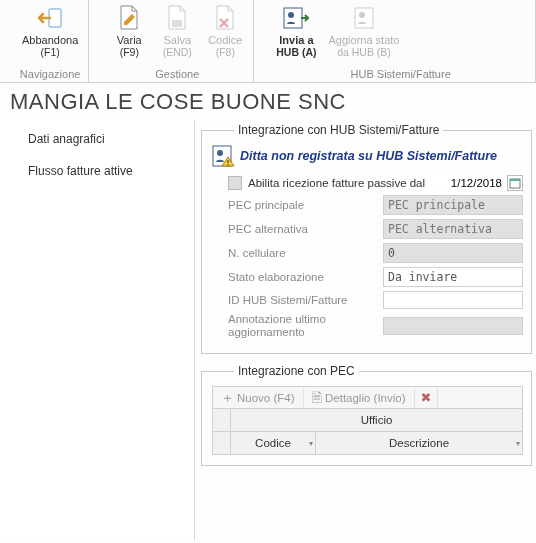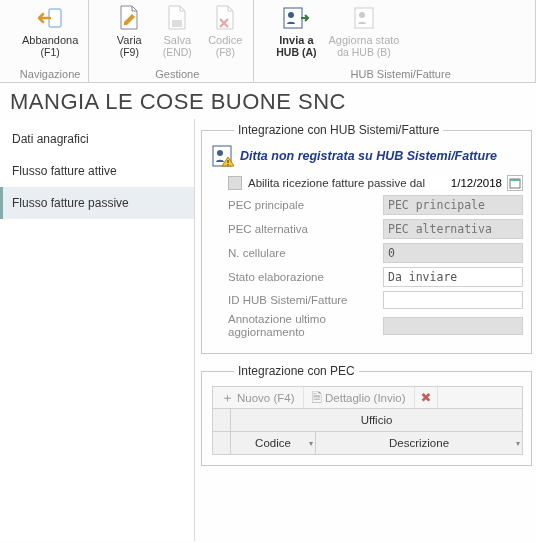--- a/index.html
+++ b/index.html
@@ -14,21 +14,21 @@
   .ribbon-item.enabled { color: #333; }
   .ribbon-icon { width: 28px; height: 28px; margin-bottom: 2px; display: flex; align-items: center; justify-content: center; }
   .ribbon-label { text-align: center; line-height: 12px; font-size: 11px; }
   .ribbon-shortcut { font-size: 10.5px; color: inherit; }
   .ribbon-group-caption { font-size: 11px; text-align: center; color: #888; padding: 1px 0 2px 0; }
 
   .title { font-size: 22px; color: #444; padding: 6px 10px 4px 10px; letter-spacing: 0.5px; font-family: "Segoe UI Light","Segoe UI",sans-serif; }
 
   .content { display: flex; height: calc(543px - 83px - 38px); }
   .sidebar { width: 195px; border-right: 1px solid #d9d9d9; padding-top: 4px; background:#fff;}
-  .sidebar-item { padding: 9px 12px; font-size: 12px; color: #333; cursor: pointer; }
+  .sidebar-item { padding: 9px 12px; font-size: 12px; color: #333; cursor: pointer; margin-left: 16px; }
   .sidebar-item.selected { background: #e9eef2; border-left: 3px solid #8aa; padding-left:9px; }
 
   .main { flex: 1; padding: 4px 0 0 6px; overflow: hidden; }
 
   fieldset.box { border: 1px solid #c8c8c8; margin: 0 4px 10px 0; padding: 8px 8px 10px 10px; }
   fieldset.box legend { font-size: 12px; color: #333; padding: 0 4px; margin-left: 22px; }
 
   .warnrow { display: flex; align-items: center; gap:6px; margin-bottom:8px;}
   .warn-icon { width:22px; height:22px; position:relative;}
   .warn-msg { font-weight:600; font-style:italic; color:#1e3a8a; font-size:12.5px;}
@@ -141,21 +141,20 @@
     <div class="ribbon-group-caption">HUB Sistemi/Fatture</div>
   </div>
 </div>
 
 <div class="title">MANGIA LE COSE BUONE SNC</div>
 
 <div class="content">
   <div class="sidebar">
     <div class="sidebar-item"><span>Dati anagrafici</span></div>
     <div class="sidebar-item"><span>Flusso fatture attive</span></div>
-    <div class="sidebar-item selected"><span>Flusso fatture passive</span></div>
   </div>
 
   <div class="main">
     <fieldset class="box">
       <legend>Integrazione con HUB Sistemi/Fatture</legend>
 
       <div class="warnrow">
         <div class="warn-icon">
           <svg width="24" height="22" viewBox="0 0 24 22">
               <rect x="1" y="1" width="18" height="20" fill="#fff" stroke="#415e8b"></rect>

